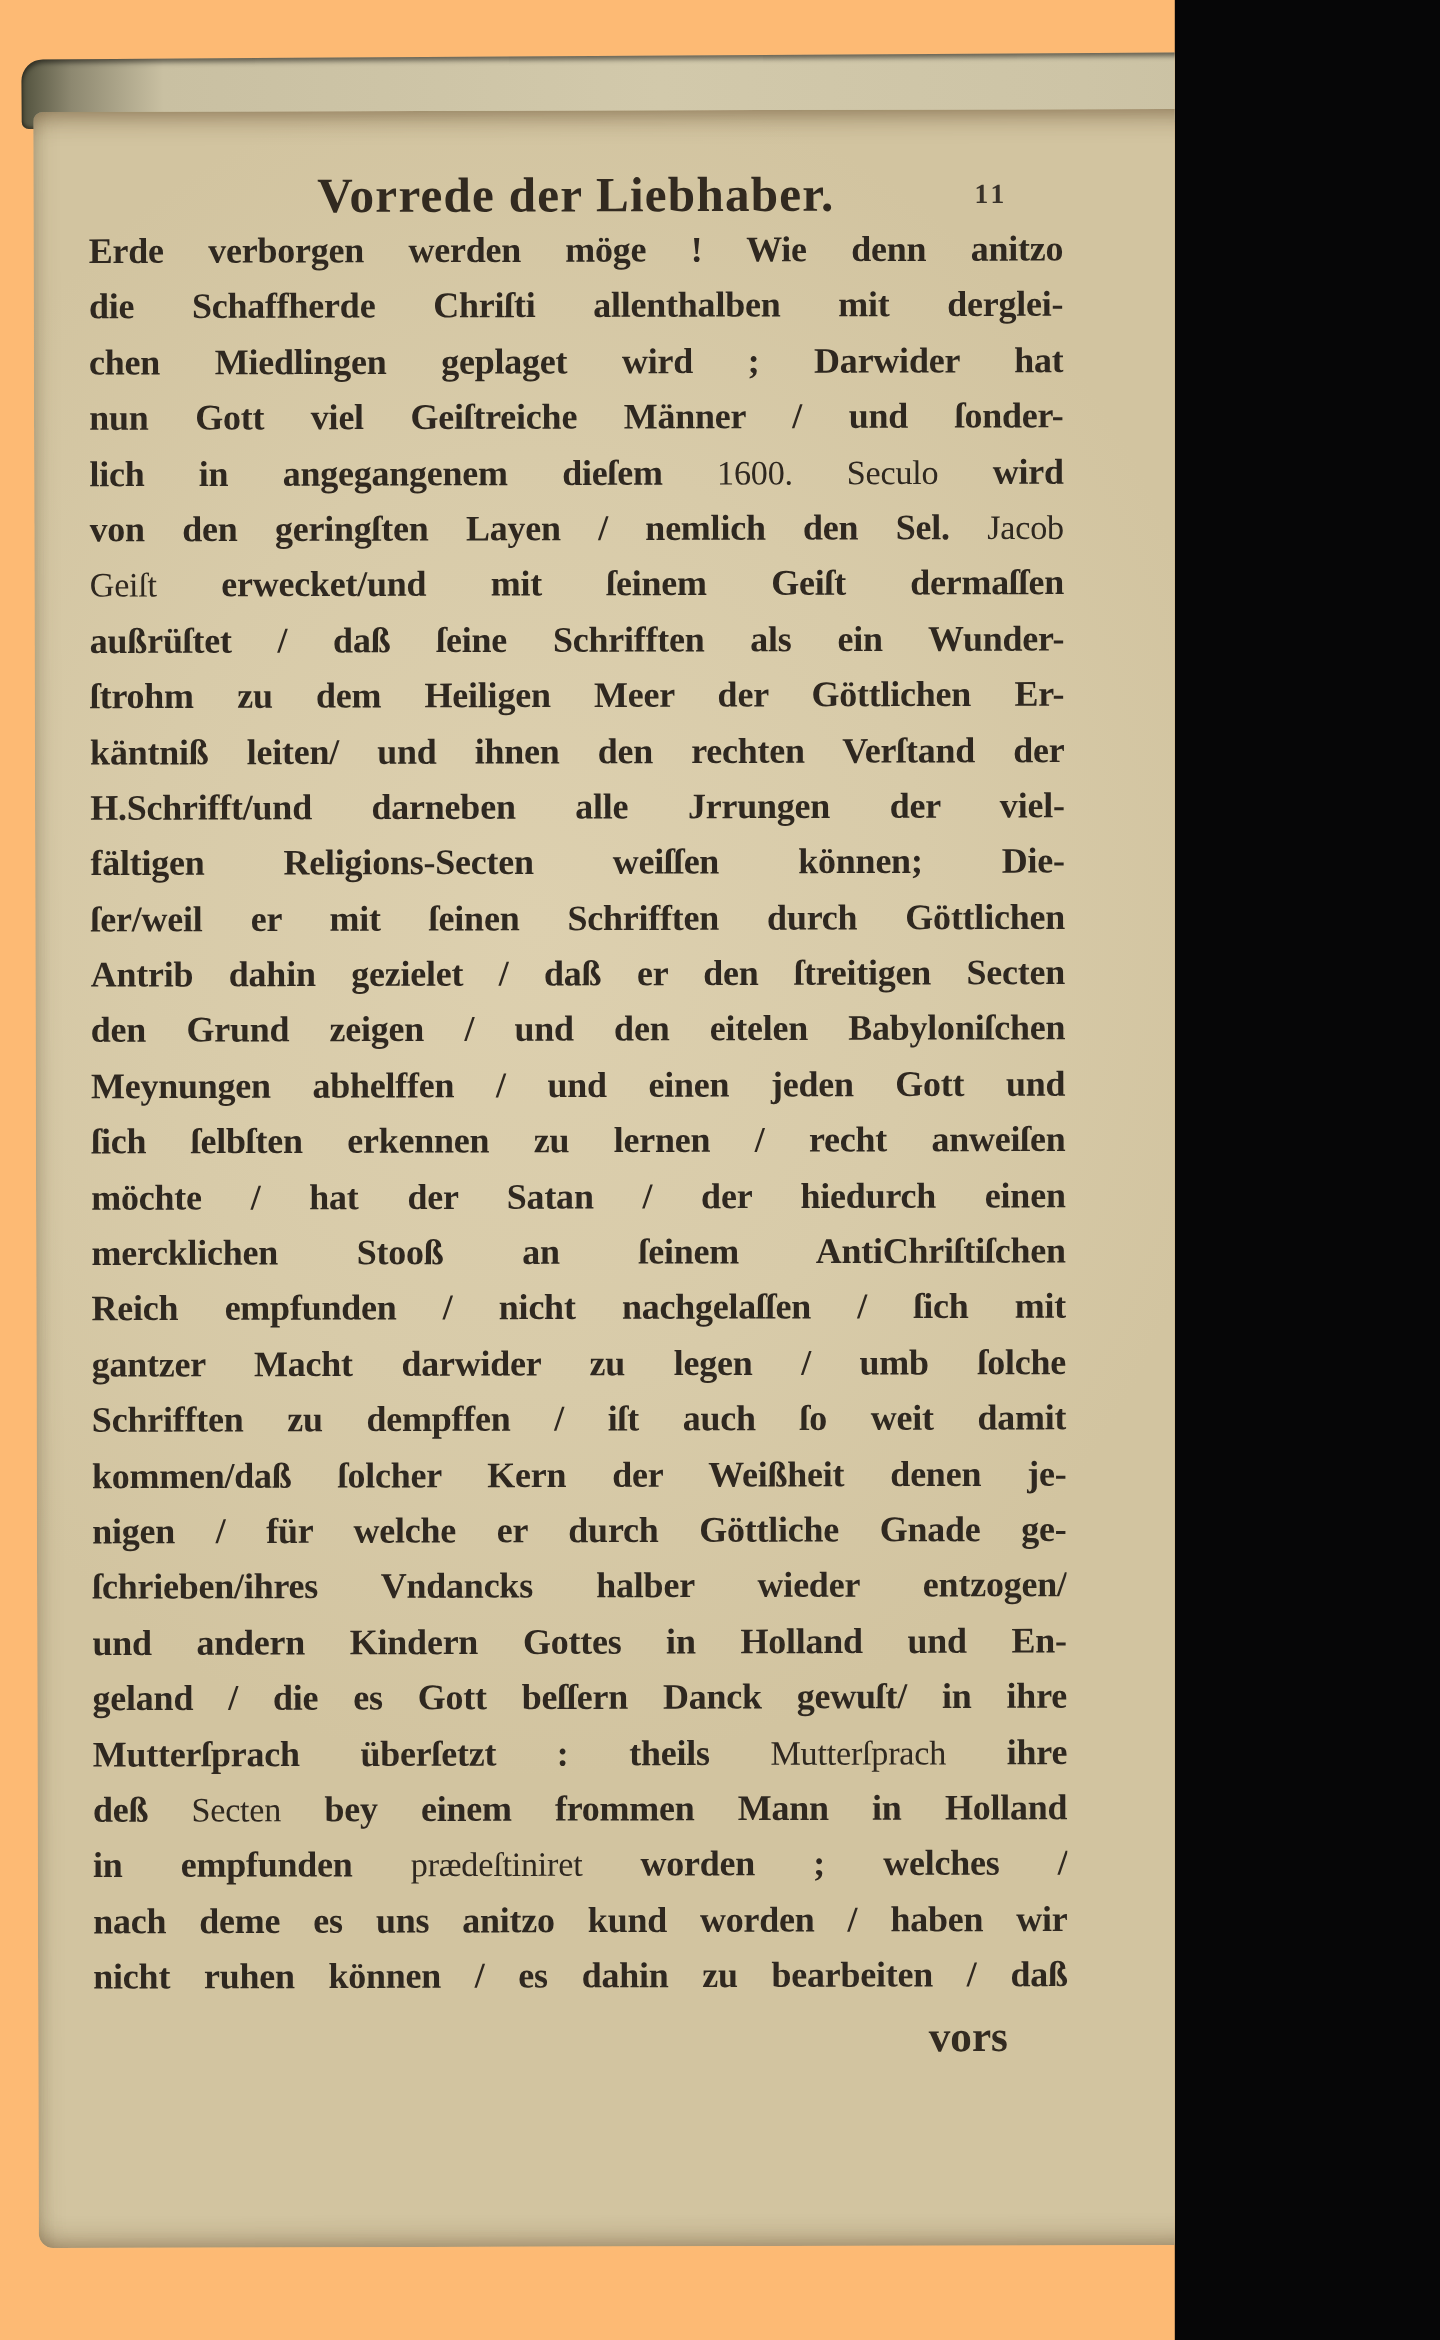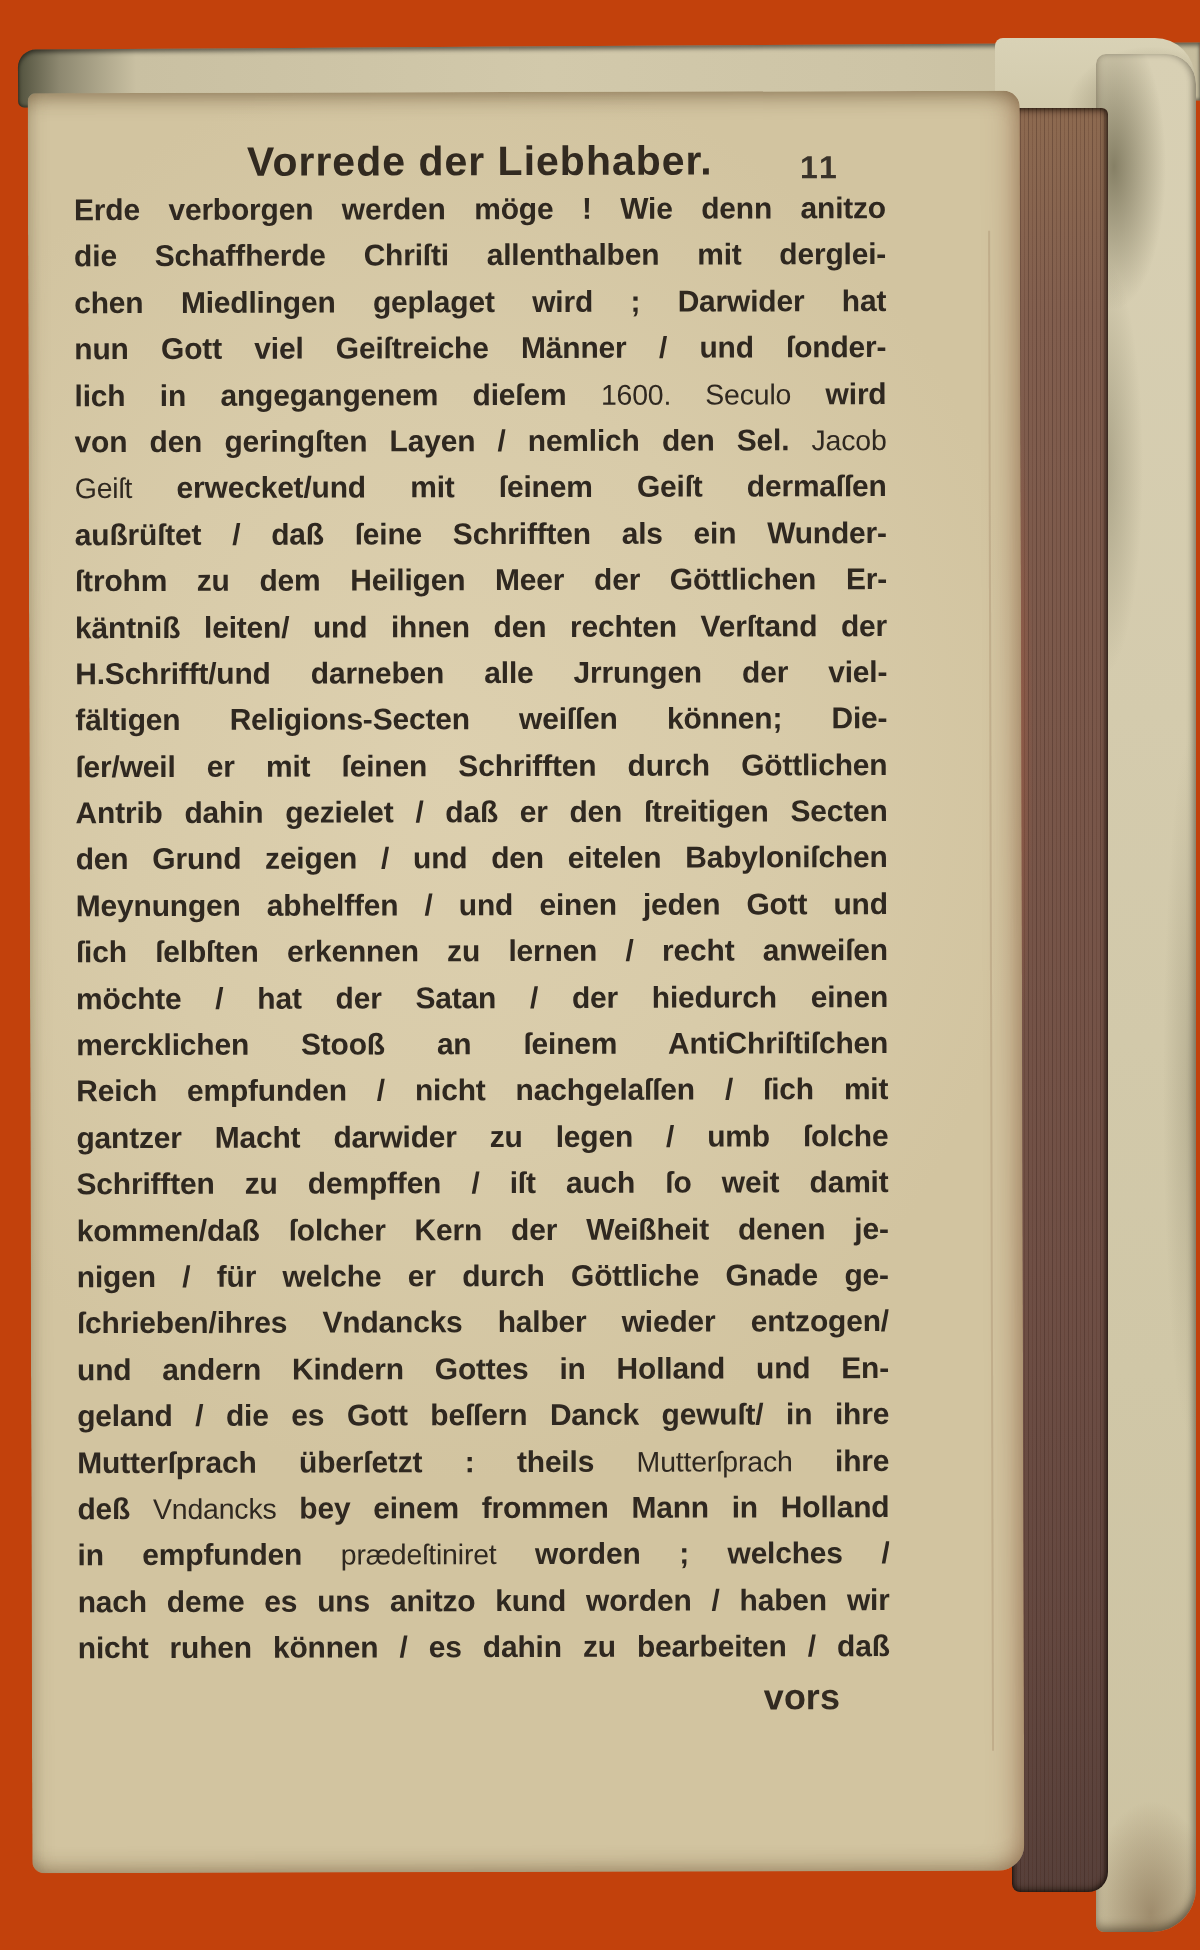--- a/index.html
+++ b/index.html
@@ -1,21 +1,21 @@
 <!DOCTYPE html>
 <html><head>
 <meta charset="utf-8">
 <style>
   html,body{margin:0;padding:0;background:#060607;}
   .stage{
     position:relative;
-    width:1200px;height:1950px;
-    background:#c2410c;
+    width:979px;height:1950px;
+    background:#fdba74;
     overflow:hidden;
-    font-family:Liberation Sans, sans-serif;
+    font-family:Liberation Serif, serif;
   }
   
   .cover-top{
     position:absolute;left:18px;top:46px;width:1182px;height:58px;
     background:linear-gradient(90deg,#52523e 0%,#8d8870 3.5%,#c9c0a2 10%,#d2c9ab 45%,#cdc4a6 75%,#c6bd9e 100%);
     border-radius:18px 0 0 6px;
     transform:rotate(-0.35deg);
     box-shadow:0 3px 4px rgba(0,0,0,.5) inset,0 -2px 3px rgba(0,0,0,.35) inset;
     z-index:1;
   }
@@ -78,21 +78,21 @@
     position:relative;
     margin:46px 0 0 46px;width:812px;height:52px;
     text-align:center;
   }
   .header{
     font-size:41px;font-weight:bold;letter-spacing:1px;
     color:#322a20;
   }
   .page-number{
     position:absolute;right:46px;top:12px;
-    font-size:32px;font-weight:bold;letter-spacing:3px;color:#3a332a;
+    font-size:23px;font-weight:bold;letter-spacing:3px;color:#3a332a;
   }
   .text-block{
     margin:2px 0 0 46px;width:812px;
   }
   .line{
     height:46.4px;
     font-size:30px;font-weight:bold;letter-spacing:-0.2px;
     text-align:justify;text-align-last:justify;
     white-space:normal;overflow:hidden;
   }
@@ -143,21 +143,21 @@
         <div class="line"><span class="seg-f">mercklichen Stooß an ſeinem AntiChriſtiſchen</span></div>
         <div class="line"><span class="seg-f">Reich empfunden / nicht nachgelaſſen / ſich mit</span></div>
         <div class="line"><span class="seg-f">gantzer Macht darwider zu legen / umb ſolche</span></div>
         <div class="line"><span class="seg-f">Schrifften zu dempffen / iſt auch ſo weit damit</span></div>
         <div class="line"><span class="seg-f">kommen/daß ſolcher Kern der Weißheit denen je-</span></div>
         <div class="line"><span class="seg-f">nigen / für welche er durch Göttliche Gnade ge-</span></div>
         <div class="line"><span class="seg-f">ſchrieben/ihres Vndancks halber wieder entzogen/</span></div>
         <div class="line"><span class="seg-f">und andern Kindern Gottes in Holland und En-</span></div>
         <div class="line"><span class="seg-f">geland / die es Gott beſſern Danck gewuſt/ in ihre</span></div>
         <div class="line"><span class="seg-f">Mutterſprach überſetzt : theils </span><span class="seg-a">Mutterſprach</span><span class="seg-f"> ihre</span></div>
-        <div class="line"><span class="seg-f">deß </span><span class="seg-a">Vndancks</span><span class="seg-f"> bey einem frommen Mann in Holland</span></div>
+        <div class="line"><span class="seg-f">deß </span><span class="seg-a">Secten</span><span class="seg-f"> bey einem frommen Mann in Holland</span></div>
         <div class="line"><span class="seg-f">in empfunden </span><span class="seg-a">prædeſtiniret</span><span class="seg-f"> worden ; welches /</span></div>
         <div class="line"><span class="seg-f">nach deme es uns anitzo kund worden / haben wir</span></div>
         <div class="line"><span class="seg-f">nicht ruhen können / es dahin zu bearbeiten / daß</span></div>
       </div>
     <div class="catchword-row">
       <span class="catchword">vors</span>
     </div>
   </div>
 </div>
 

